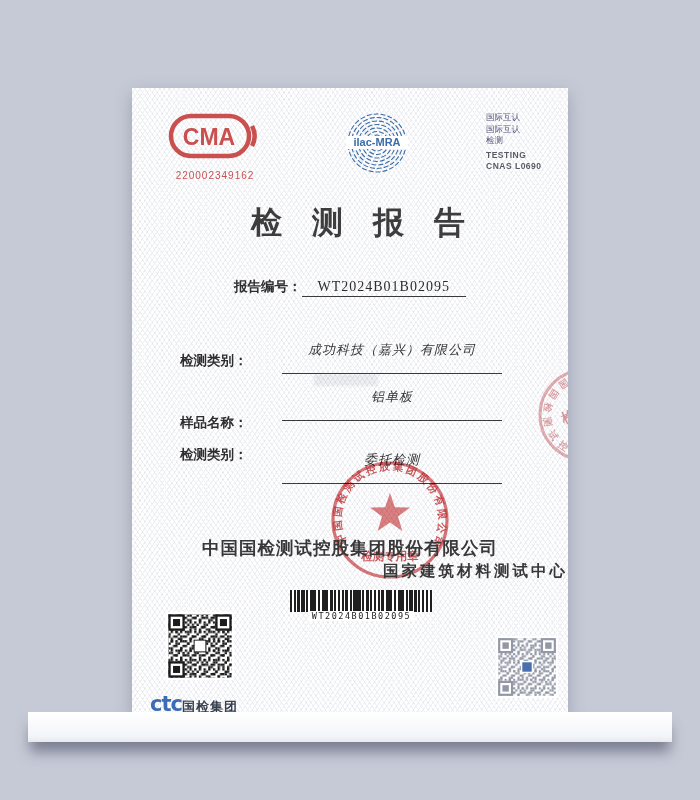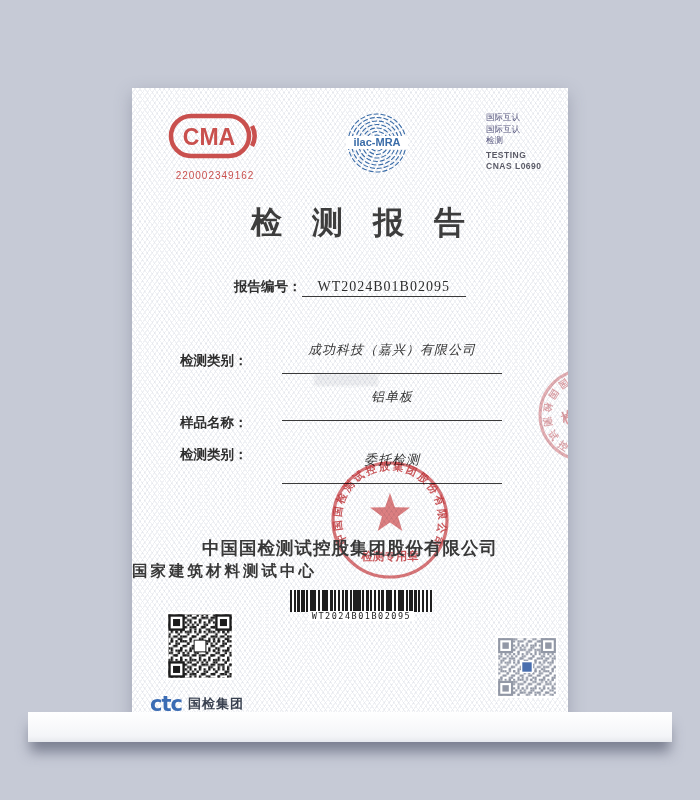--- a/index.html
+++ b/index.html
@@ -44,36 +44,36 @@
     display:flex;align-items:flex-end;justify-content:center;
     font-family:"Liberation Serif",serif;font-size:13px;color:#343434;padding-bottom:14px;box-sizing:border-box;}
   .hand{font-style:italic;letter-spacing:1px;}
   .faint-mark{position:absolute;left:182px;top:286px;width:64px;height:12px;background:rgba(120,128,145,0.13);filter:blur(1px);}
   
   .stamp{position:absolute;left:196px;top:370px;mix-blend-mode:multiply;opacity:0.9;}
   .edge-stamp{position:absolute;left:398px;top:272px;mix-blend-mode:multiply;opacity:0.75;}
   
   .company-1{position:absolute;left:0;top:448px;width:100%;text-align:center;
     font-family:"Liberation Serif",serif;font-weight:bold;font-size:17.5px;color:#383838;letter-spacing:1px;}
-  .company-2{position:absolute;left:0;top:473px;width:100%;text-align:left;
+  .company-2{position:absolute;left:0;top:473px;width:100%;text-align:right;
     font-family:"Liberation Serif",serif;font-weight:bold;font-size:15.5px;color:#383838;letter-spacing:3px;}
   
   .barcode{position:absolute;left:158px;top:502px;width:143px;height:22px;background-color:#fff;
     background-image:
       repeating-linear-gradient(90deg,#1f1f1f 0 2px,transparent 2px 4px),
       repeating-linear-gradient(90deg,#1f1f1f 0 1px,transparent 1px 7px),
       repeating-linear-gradient(90deg,#1f1f1f 0 2px,transparent 2px 11px);
   }
   .barcode-text{position:absolute;left:158px;top:517px;width:143px;text-align:center;}
   .barcode-text span{background:#fff;padding:0 3px;font-size:8.5px;letter-spacing:1.5px;color:#222;font-family:"DejaVu Sans Mono",monospace;}
   
   .qr-left{position:absolute;left:34px;top:524px;}
   .qr-right{position:absolute;left:364px;top:548px;}
   
-  .footer-logo{position:absolute;left:18px;top:604px;display:flex;align-items:center;gap:6px;}
+  .footer-logo{position:absolute;left:18px;top:604px;display:flex;align-items:flex-end;gap:0;}
   .ctc-text{font-weight:bold;font-size:21px;color:#3b6cb4;letter-spacing:-1px;font-family:"DejaVu Sans",sans-serif;}
   .ctc-name{font-weight:bold;font-size:13px;color:#38404f;letter-spacing:1px;}
 </style>
 </head>
 <body>
 
 <div class="stage">
   <div class="paper">
 
     <div class="cma-box">

